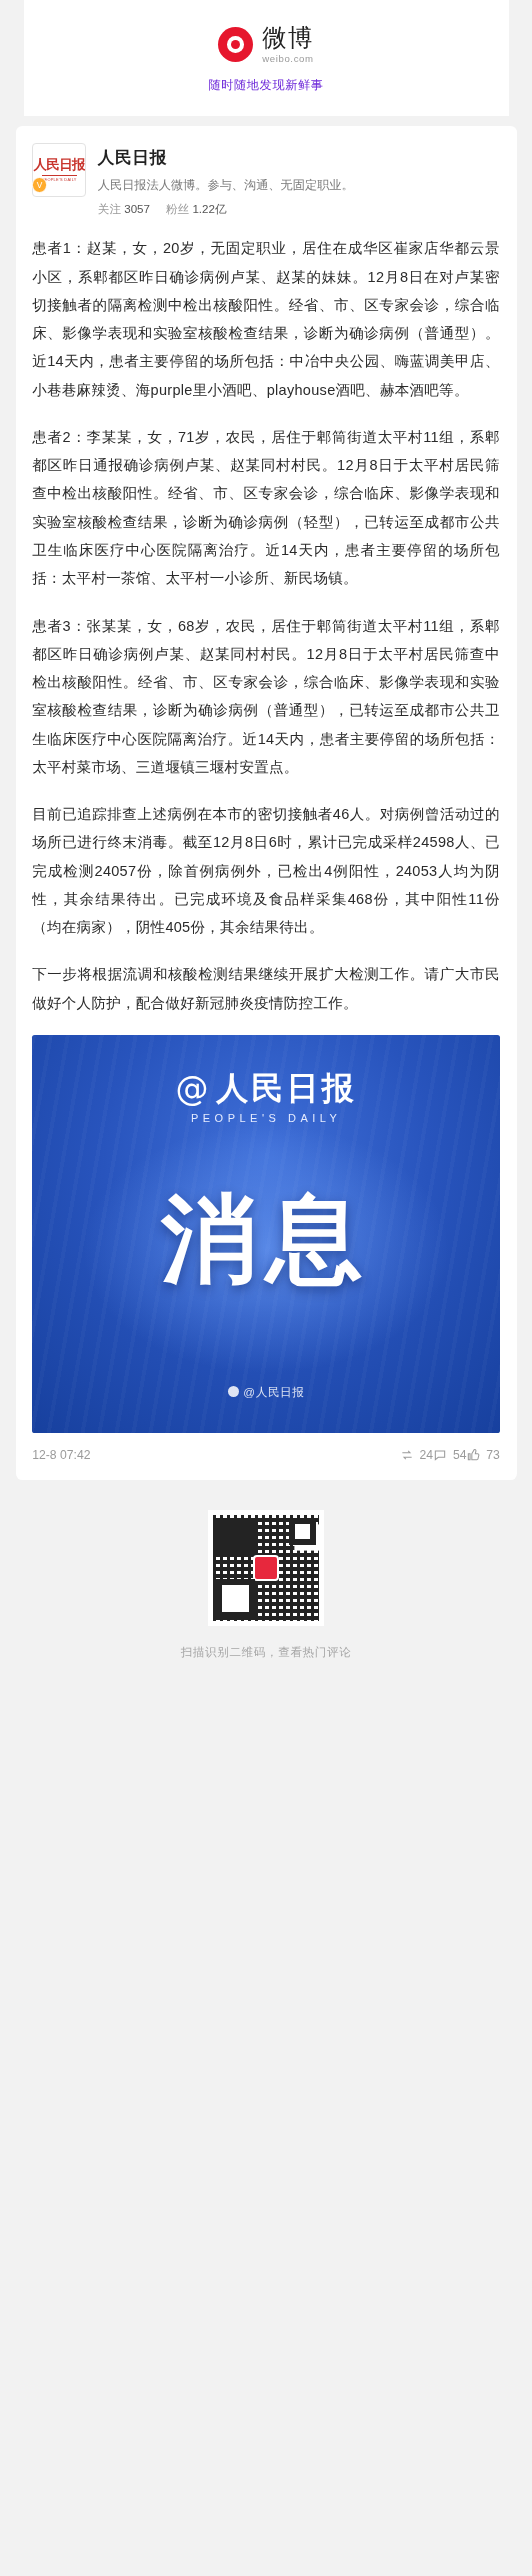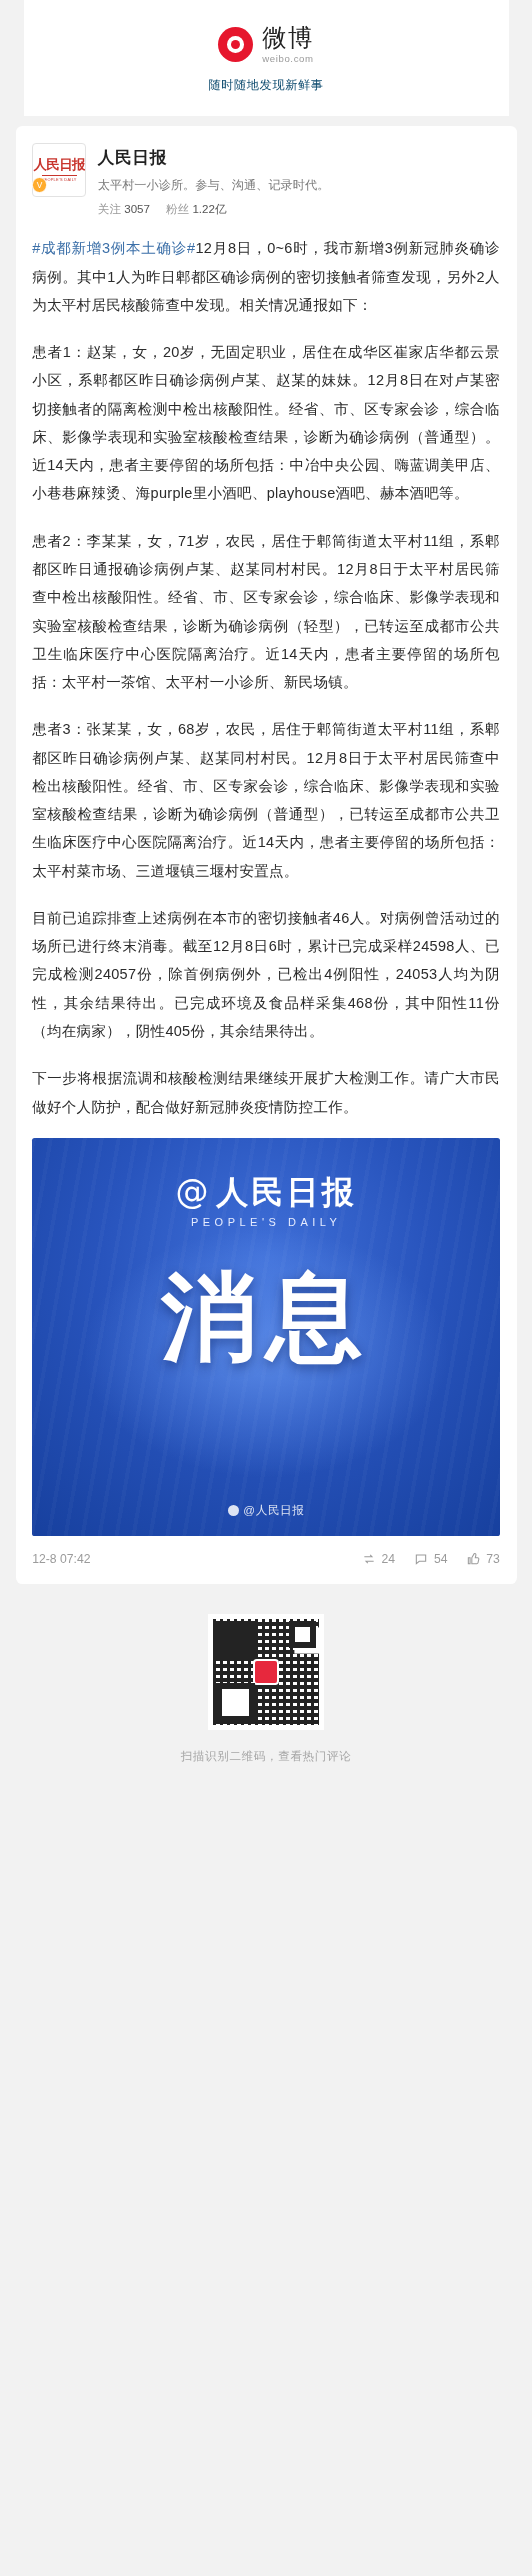--- a/index.html
+++ b/index.html
@@ -61,21 +61,21 @@
   }
   .logo-domain {
     font-size: 9.6px;
     color: #999;
     letter-spacing: 0.6px;
     margin-top: 3.2px;
   }
   .header-slogan {
     margin-top: 14px;
     font-size: 12.2px;
-    color: #0c4a6e;
+    color: #6d28d9;
     letter-spacing: 0.6px;
   }
 
   
   .card {
     width: 501px;
     background: #ffffff;
     border-radius: 6.4px;
     margin-top: 10.3px;
     padding: 0 0 6.4px 0;
@@ -226,25 +226,25 @@
     position: absolute;
     left: 0; right: 0;
     top: 129px;
     text-align: center;
     color: #ffffff;
     font-weight: bold;
     line-height: 1.0;
     text-shadow: 0 3.9px 11.6px rgba(0,20,80,.45);
   }
   .pd-main .l1 { font-size: 96px; letter-spacing: 9px; }
-  .pd-main .l2 { font-size: 96px; letter-spacing: 9px; margin-top: 2px; }
+  .pd-main .l2 { font-size: 96px; letter-spacing: 9px; margin-top: 27px; }
   .pd-credit {
     position: absolute;
     left: 0; right: 0;
-    bottom: 18px;
+    bottom: 33px;
     text-align: center;
     color: rgba(255,255,255,.85);
     font-size: 11.6px;
     letter-spacing: 0.6px;
   }
   .pd-credit .wb {
     display: inline-block;
     width: 11px; height: 11px;
     border-radius: 50%;
     background: rgba(255,255,255,.85);
@@ -258,21 +258,20 @@
     align-items: center;
     justify-content: space-between;
     padding: 15.4px 16.7px 11.6px 16.7px;
     font-size: 12.2px;
     color: #9b9b9b;
     text-align: center;
   }
   .footer-actions {
     display: flex;
     align-items: center;
-    gap: 19px;
   }
   .act {
     display: flex;
     align-items: center;
     gap: 5.8px;
   }
   .act svg { display: block; }
 
   
   .qr-wrap {
@@ -345,39 +344,38 @@
 
 <div class="card">
 
   <div class="author-row">
     <div class="avatar">
       <div class="avatar-cn">人民日报</div>
       <div class="avatar-en">PEOPLE'S DAILY</div>
     </div>
     <div class="author-meta">
       <div class="author-name">人民日报</div>
-      <div class="author-desc">太平村一小诊所。参与、沟通、记录时代。</div>
+      <div class="author-desc">人民日报法人微博。参与、沟通、无固定职业。</div>
       <div class="author-stats">
         <div>
           <span>关注</span>
           <b>3057</b>
         </div>
         <div>
           <span>粉丝</span>
           <b>1.22亿</b>
         </div>
       </div>
       <div style="position:relative;">
         <div class="avatar-badge" style="position:absolute; left:-66px; top:-40px;">V</div>
       </div>
     </div>
   </div>
 
   <div class="post-body">
-    <p><span class="topic">#成都新增3例本土确诊#</span><span>12月8日，0~6时，我市新增3例新冠肺炎确诊病例。其中1人为昨日郫都区确诊病例的密切接触者筛查发现，另外2人为太平村居民核酸筛查中发现。相关情况通报如下：</span></p>
     <p>患者1：赵某，女，20岁，无固定职业，居住在成华区崔家店华都云景小区，系郫都区昨日确诊病例卢某、赵某的妹妹。12月8日在对卢某密切接触者的隔离检测中检出核酸阳性。经省、市、区专家会诊，综合临床、影像学表现和实验室核酸检查结果，诊断为确诊病例（普通型）。近14天内，患者主要停留的场所包括：中冶中央公园、嗨蓝调美甲店、小巷巷麻辣烫、海purple里小酒吧、playhouse酒吧、赫本酒吧等。</p>
     <p>患者2：李某某，女，71岁，农民，居住于郫筒街道太平村11组，系郫都区昨日通报确诊病例卢某、赵某同村村民。12月8日于太平村居民筛查中检出核酸阳性。经省、市、区专家会诊，综合临床、影像学表现和实验室核酸检查结果，诊断为确诊病例（轻型），已转运至成都市公共卫生临床医疗中心医院隔离治疗。近14天内，患者主要停留的场所包括：太平村一茶馆、太平村一小诊所、新民场镇。</p>
     <p>患者3：张某某，女，68岁，农民，居住于郫筒街道太平村11组，系郫都区昨日确诊病例卢某、赵某同村村民。12月8日于太平村居民筛查中检出核酸阳性。经省、市、区专家会诊，综合临床、影像学表现和实验室核酸检查结果，诊断为确诊病例（普通型），已转运至成都市公共卫生临床医疗中心医院隔离治疗。近14天内，患者主要停留的场所包括：太平村菜市场、三道堰镇三堰村安置点。</p>
     <p>目前已追踪排查上述病例在本市的密切接触者46人。对病例曾活动过的场所已进行终末消毒。截至12月8日6时，累计已完成采样24598人、已完成检测24057份，除首例病例外，已检出4例阳性，24053人均为阴性，其余结果待出。已完成环境及食品样采集468份，其中阳性11份（均在病家），阴性405份，其余结果待出。</p>
     <p>下一步将根据流调和核酸检测结果继续开展扩大检测工作。请广大市民做好个人防护，配合做好新冠肺炎疫情防控工作。</p>
   </div>
 
   <div class="post-image">
     <div class="rays"></div>
     <div class="glow"></div>

